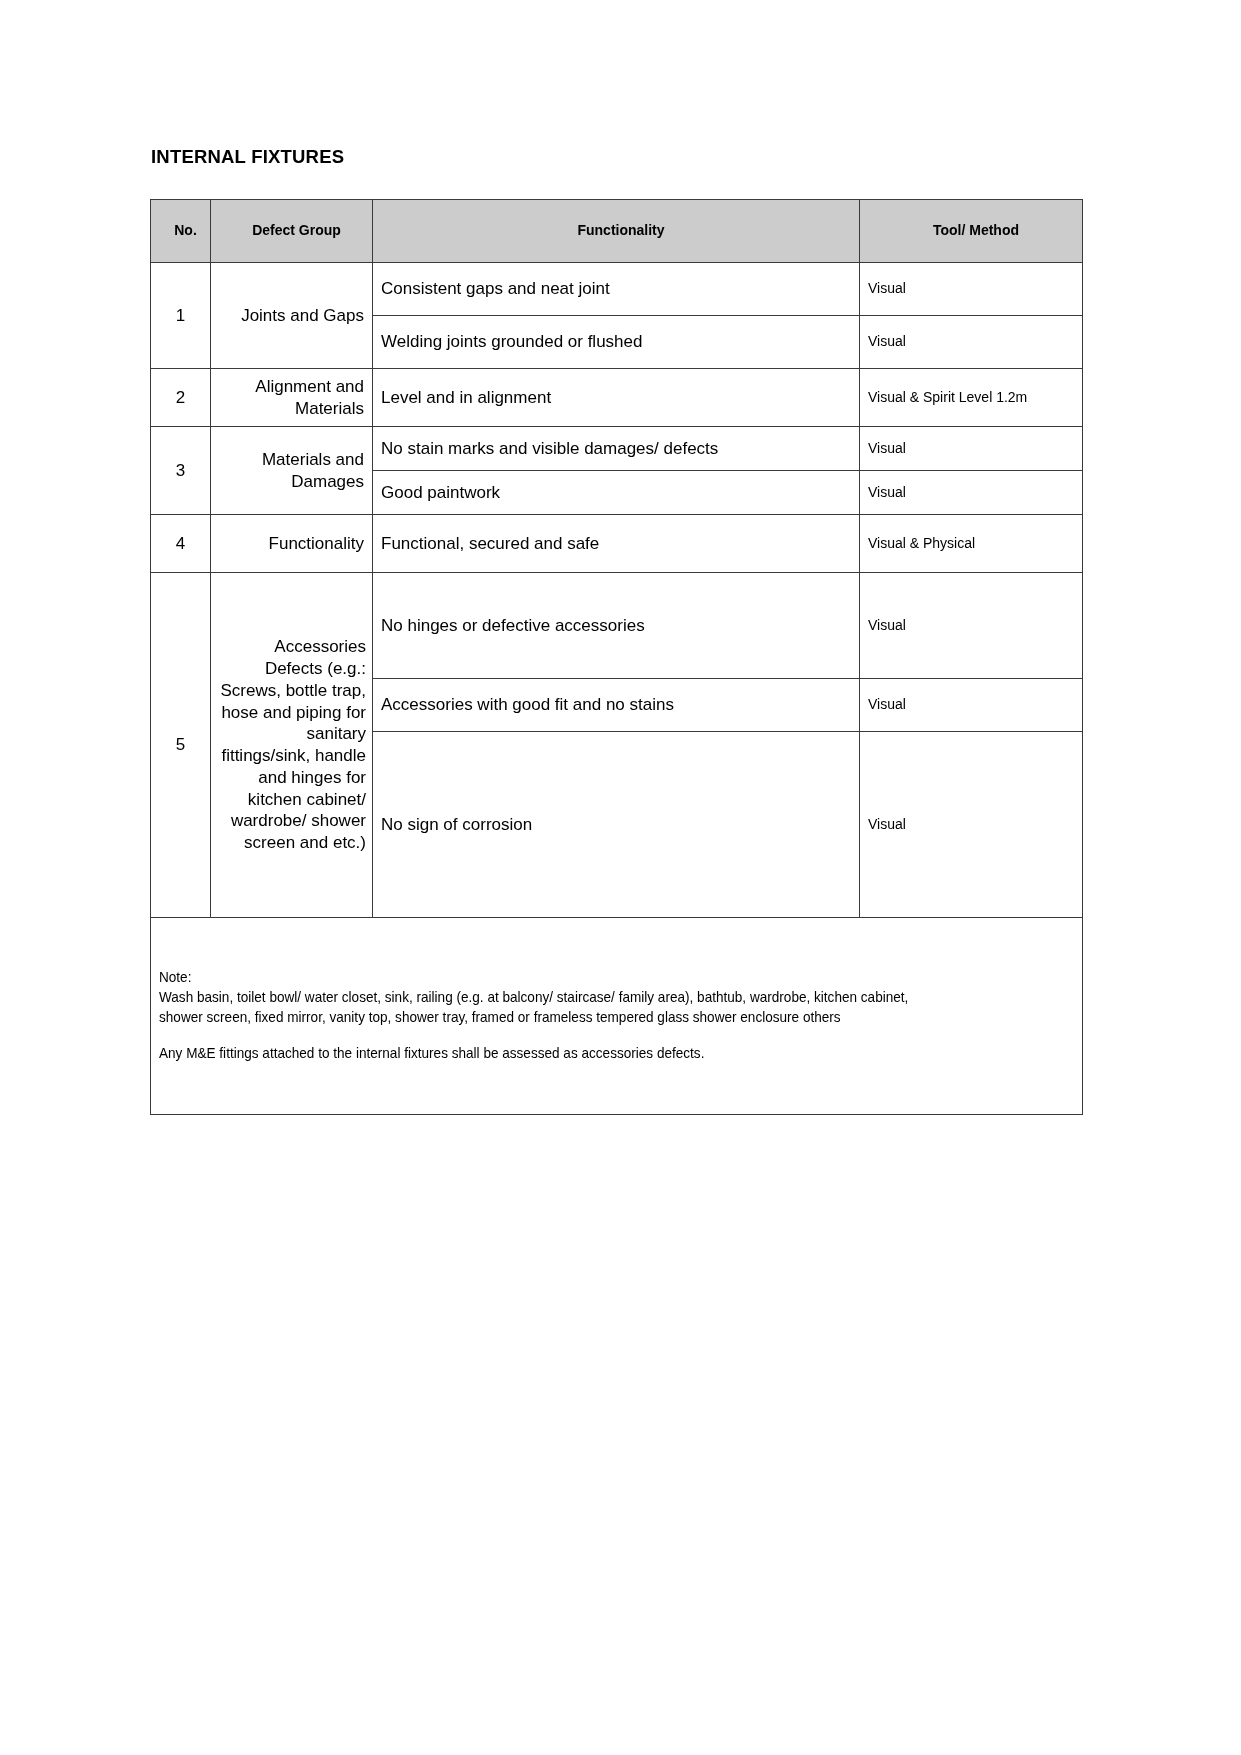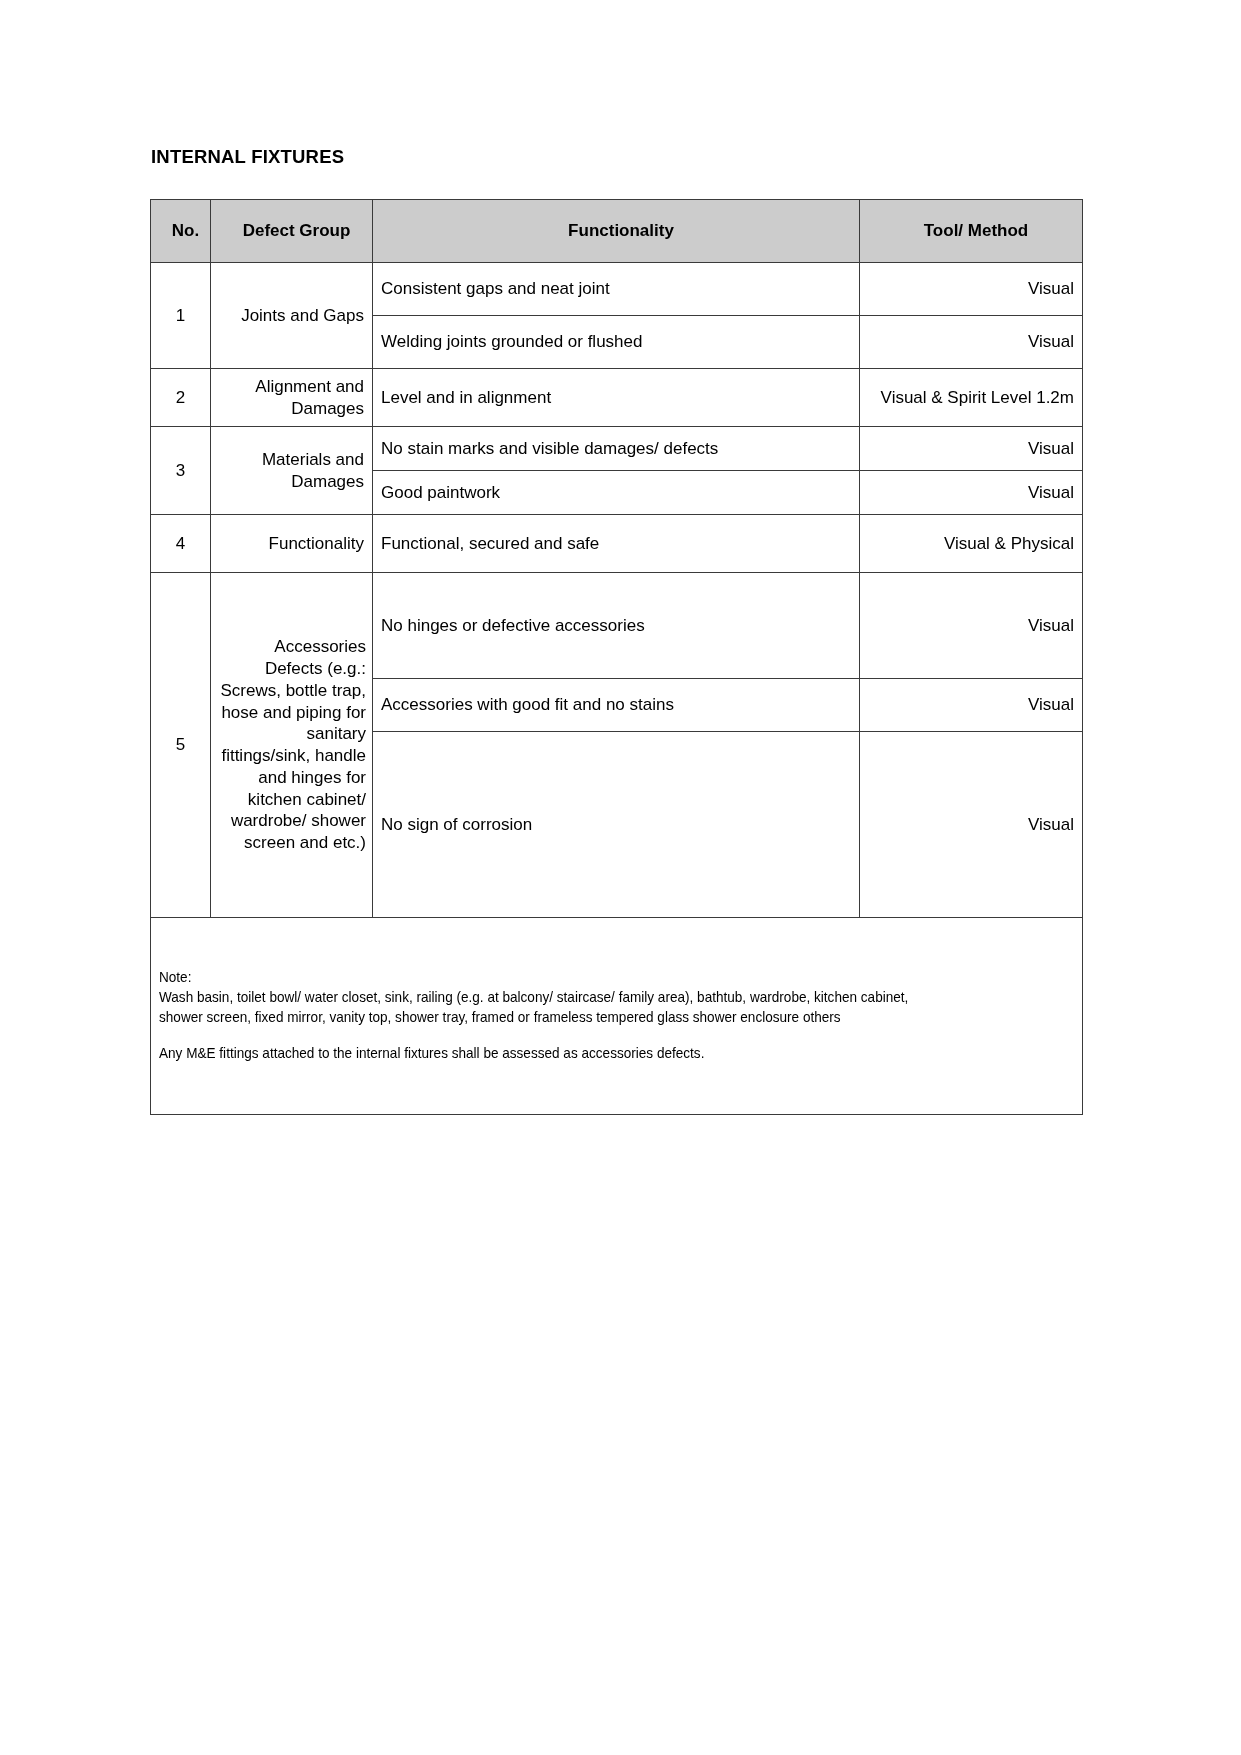--- a/index.html
+++ b/index.html
@@ -58,40 +58,40 @@
     padding: 0 8px;
     vertical-align: middle;
     line-height: 1.28;
   }
 
   .defect-table thead th {
     background: #cccccc;
     font-weight: bold;
     text-align: center;
     height: 62px;
-    font-size: 17px;
+    font-size: 14px;
     border-color: #3a3a3a;
     padding-left: 18px;
   }
   .cell-left {
     text-align: left;
     padding-left: 12px;
   }
 
   .num-cell {
     text-align: center;
     font-size: 17px;
   }
   .group-cell {
     text-align: right;
     font-size: 17px;
   }
   .tool-cell {
-    text-align: right;
-    font-size: 17px;
+    text-align: left;
+    font-size: 14px;
   }
 
   
   .h-small  { height: 52px; }
   .h-med    { height: 57px; }
   .h-tall   { height: 105px; }
   .h-xtall  { height: 185px; }
 
   
   .note-cell {
@@ -157,21 +157,21 @@
         <td class="cell-left h-small">Consistent gaps and neat joint</td>
         <td class="tool-cell h-small">Visual</td>
       </tr>
       <tr>
         <td class="cell-left h-small">Welding joints grounded or flushed</td>
         <td class="tool-cell h-small">Visual</td>
       </tr>
 
       <tr>
         <td class="num-cell h-med">2</td>
-        <td class="group-cell h-med">Alignment and Damages</td>
+        <td class="group-cell h-med">Alignment and Materials</td>
         <td class="cell-left h-med">Level and in alignment</td>
         <td class="tool-cell h-med">Visual &amp; Spirit Level 1.2m</td>
       </tr>
 
       <tr>
         <td class="num-cell" rowspan="2">3</td>
         <td class="group-cell" rowspan="2">Materials and Damages</td>
         <td class="cell-left" style="height:43px;">No stain marks and visible damages/ defects</td>
         <td class="tool-cell" style="height:43px;">Visual</td>
       </tr>

